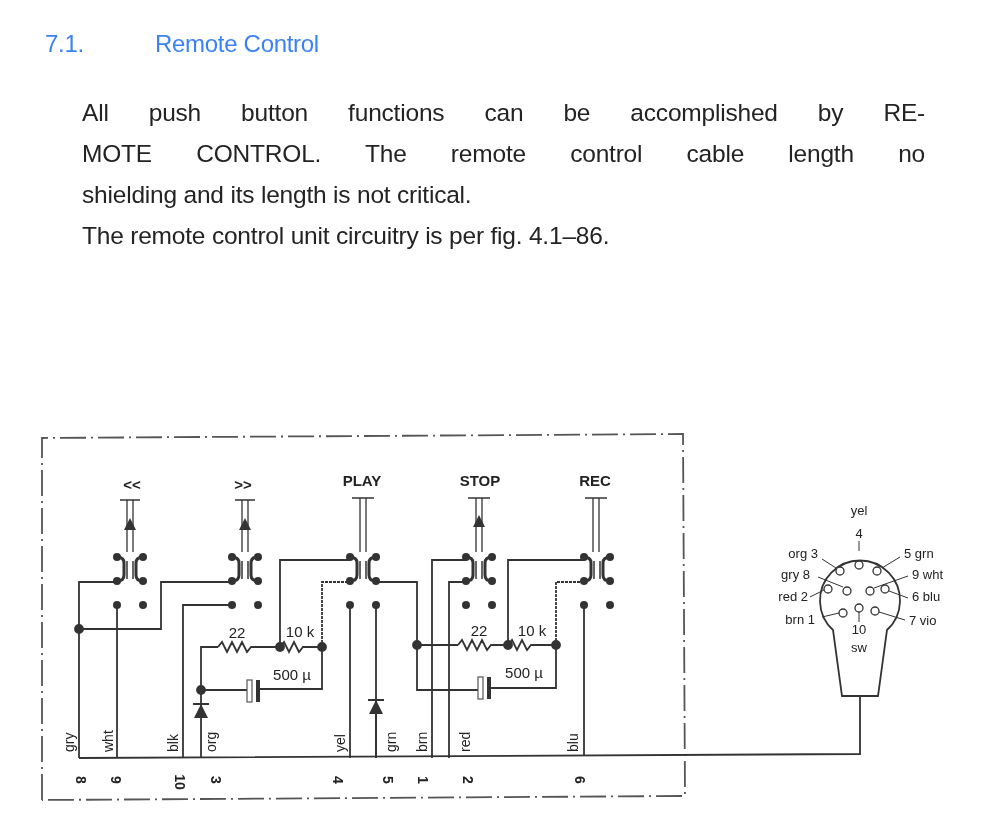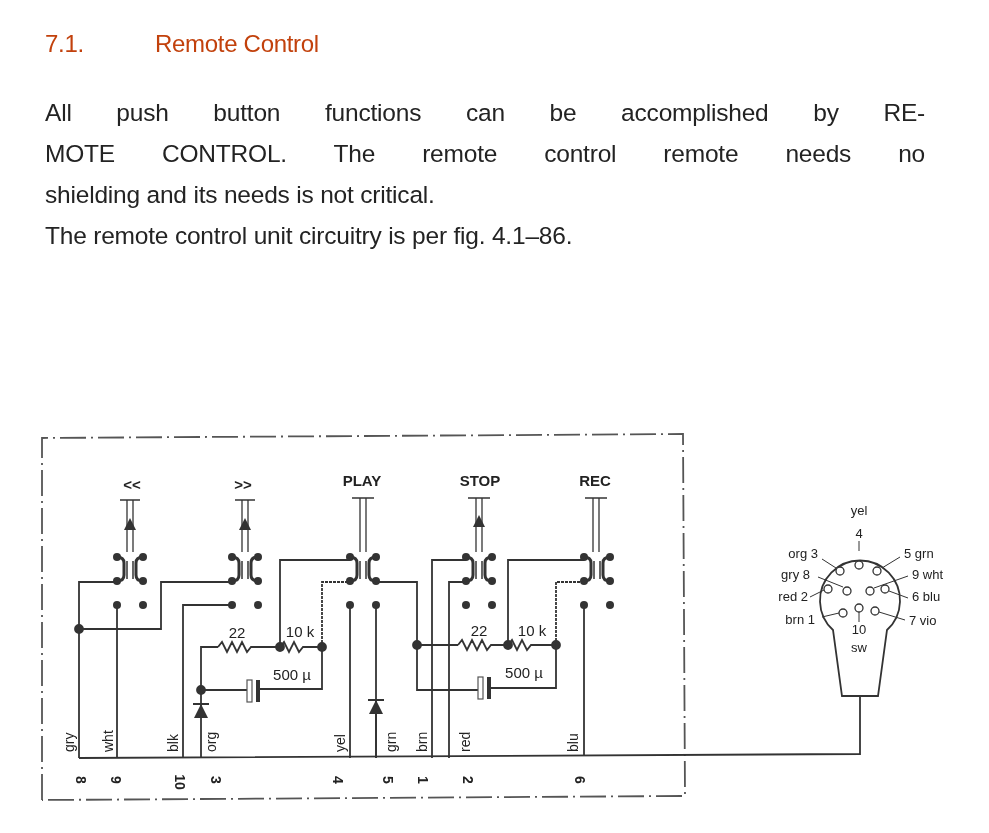--- a/index.html
+++ b/index.html
@@ -1,40 +1,40 @@
 <!DOCTYPE html>
 <html><head>
 <meta charset="utf-8">
 <style>
   html, body { margin: 0; padding: 0; background: #ffffff; }
   body { width: 989px; height: 833px; position: relative; overflow: hidden; color: #1e1e1e; font-family: "Liberation Sans", "DejaVu Sans", sans-serif; }
-  .heading { position: absolute; left: 45px; top: 30px; font-size: 24px; letter-spacing: -0.3px; color: #c2410c; }
+  .heading { position: absolute; left: 45px; top: 30px; font-size: 24px; letter-spacing: -0.3px; color: #3b82f6; }
   .heading .num { display: inline-block; width: 110px; }
   .para { position: absolute; left: 45px; top: 92px; width: 880px; font-size: 24.5px; line-height: 41px; color: #232323; letter-spacing: -0.2px; }
-  .para .line { display: block; white-space: nowrap; }
+  .para .line { display: block; white-space: nowrap; margin-left: 37px; }
   .para .justified { text-align: justify; text-align-last: justify; }
   svg#schematic { position: absolute; left: 0; top: 0; }
   svg text { font-family: "Liberation Sans", "DejaVu Sans", sans-serif; fill: #222; }
   .lbl-btn { font-size: 15px; font-weight: bold; }
   .lbl-comp { font-size: 15px; }
   .lbl-wire { font-size: 14px; }
   .lbl-pin { font-size: 14px; font-weight: bold; }
   .lbl-conn { font-size: 13px; }
 </style>
 </head>
 <body>
 
 <div class="heading">
   <span class="num">7.1.</span><span>Remote Control</span>
 </div>
 
 <div class="para">
   <span class="line justified">All push button functions can be accomplished by RE-</span>
-  <span class="line justified">MOTE CONTROL. The remote control remote needs no</span>
-  <span class="line">shielding and its needs is not critical.</span>
+  <span class="line justified">MOTE CONTROL. The remote control cable length no</span>
+  <span class="line">shielding and its length is not critical.</span>
   <span class="line">The remote control unit circuitry is per fig. 4.1–86.</span>
 </div>
 
 <svg id="schematic" width="989" height="833" viewBox="0 0 989 833">
   <defs>
     <g id="sw-contacts">
 
       <circle cx="0" cy="0" r="4" fill="#333"></circle>
       <circle cx="0" cy="24" r="4" fill="#333"></circle>
       <circle cx="26" cy="0" r="4" fill="#333"></circle>

